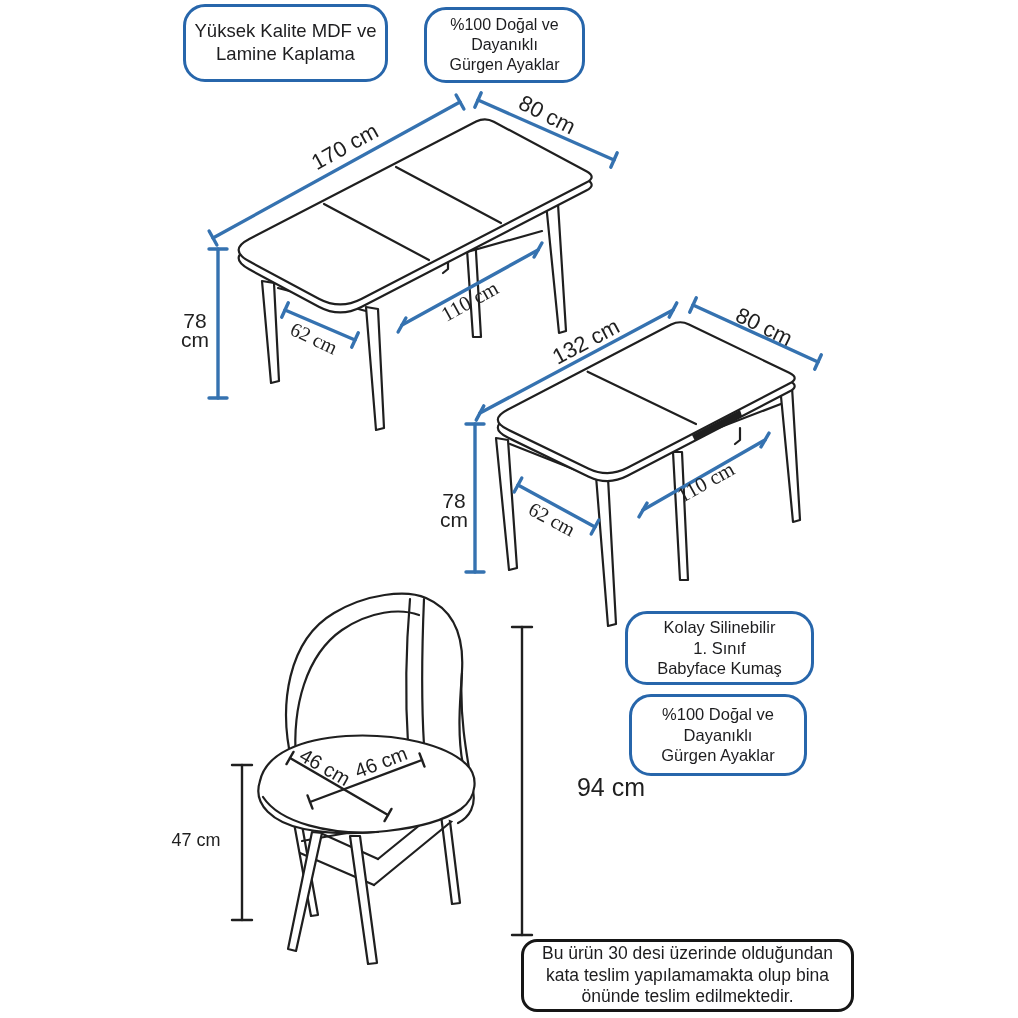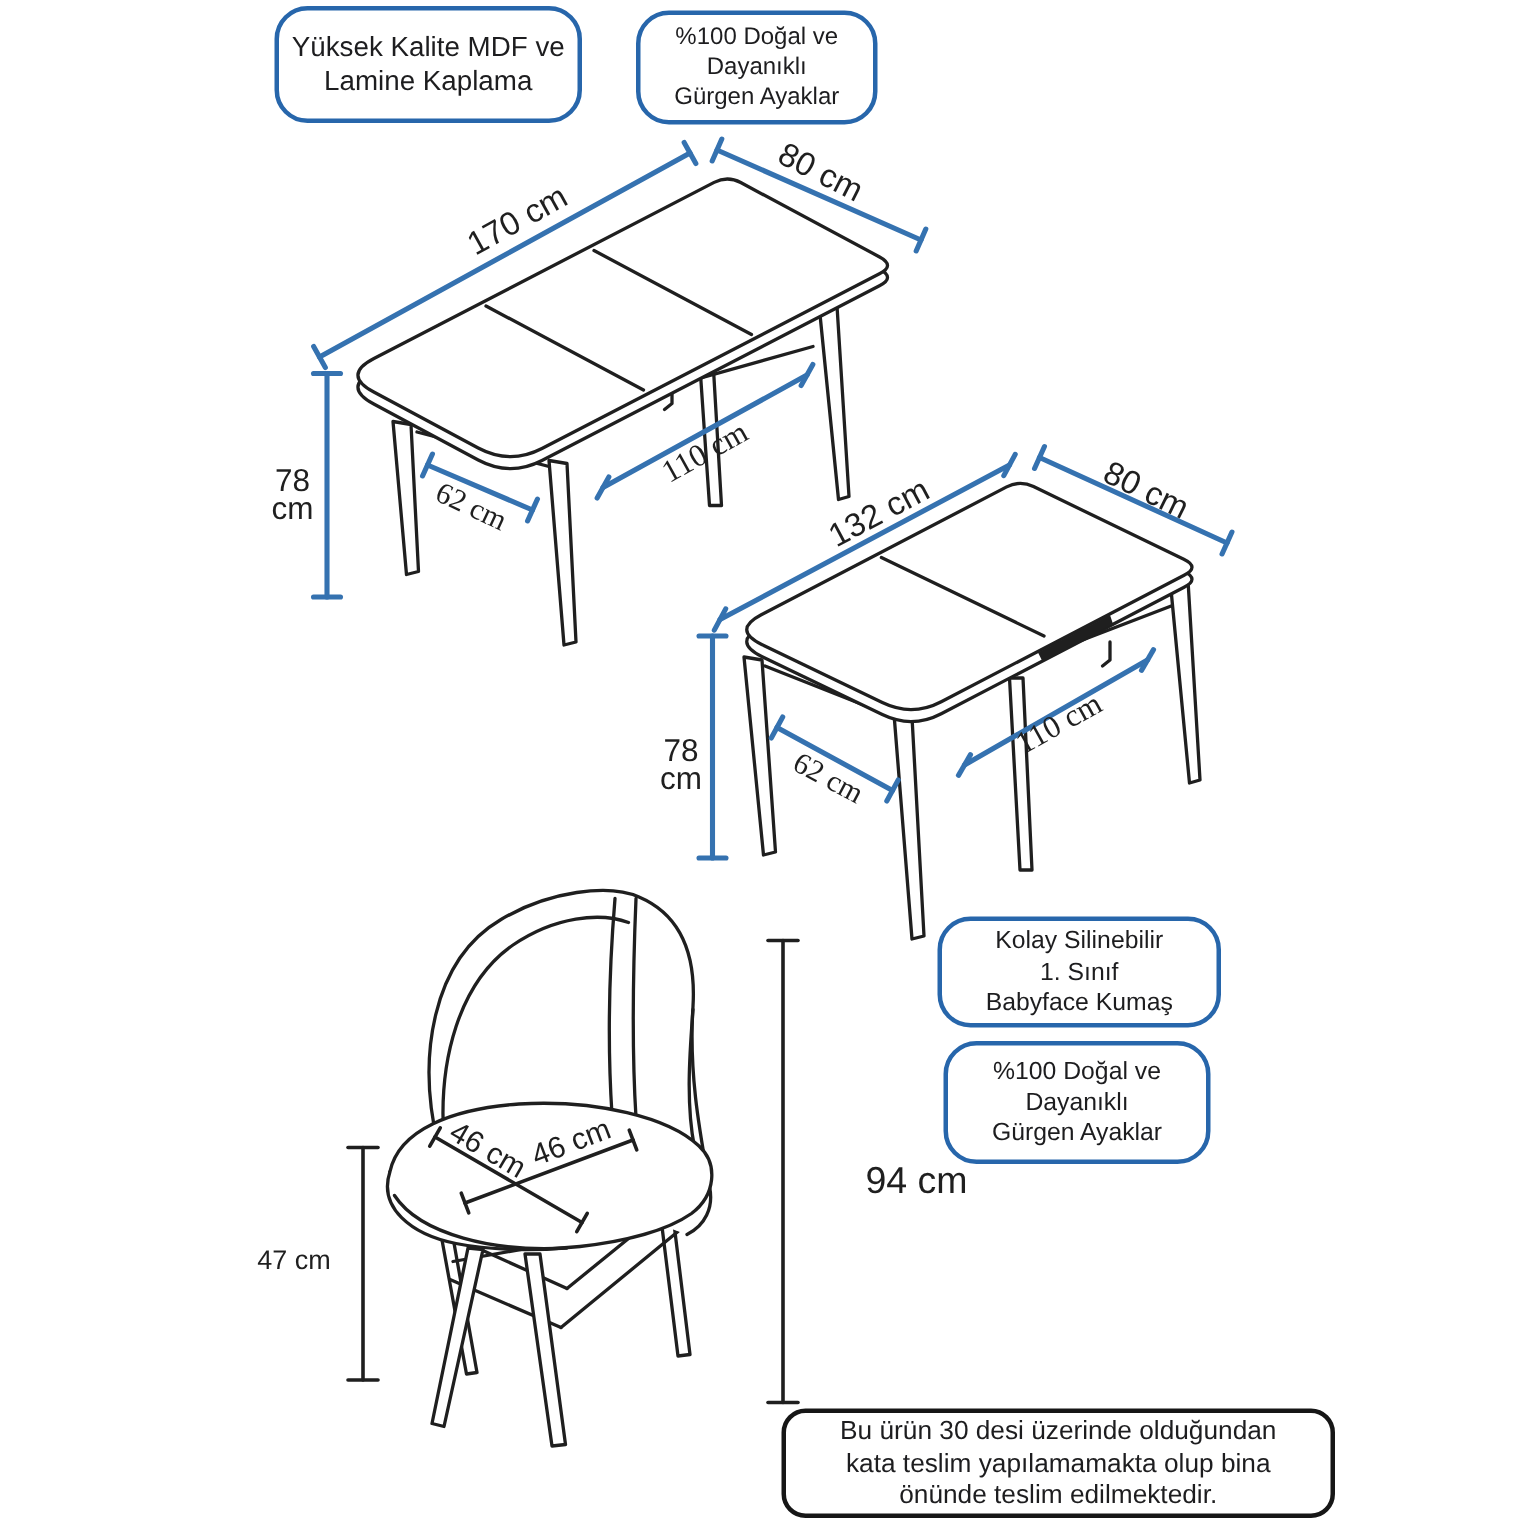--- a/index.html
+++ b/index.html
@@ -35,21 +35,21 @@
 Gürgen Ayaklar</div>
 
   <div class="ibox" style="left:625px;top:611px;width:189px;height:74px;font-size:16.5px;">Kolay Silinebilir
 1. Sınıf
 Babyface Kumaş</div>
 
   <div class="ibox" style="left:629px;top:694px;width:178px;height:82px;font-size:16.5px;">%100 Doğal ve
 Dayanıklı
 Gürgen Ayaklar</div>
 
-  <div class="ibox black" style="left:521px;top:939px;width:369px;height:73px;font-size:17.5px;">Bu ürün 30 desi üzerinde olduğundan
+  <div class="ibox black" style="left:521px;top:939px;width:333px;height:73px;font-size:17.5px;">Bu ürün 30 desi üzerinde olduğundan
 kata teslim yapılamamakta olup bina
 önünde teslim edilmektedir.</div>
 
   <svg style="left:190px;top:85px;" width="450" height="360" viewBox="0 0 450 360">
     <g stroke="#1f1f1f" stroke-width="2.2" fill="none" stroke-linejoin="round" stroke-linecap="round">
       <path fill="#fff" d="M276,150 L285,150 L291,252 L283,252 Z"></path>
       <path d="M170,197 L352,146"></path>
       <path d="M88,203 L176,226"></path>
       <path d="M258,172 v12 l-5,4"></path>
       <path fill="#fff" d="M72,196 L84,198 L89,296 L81,298 Z"></path>

